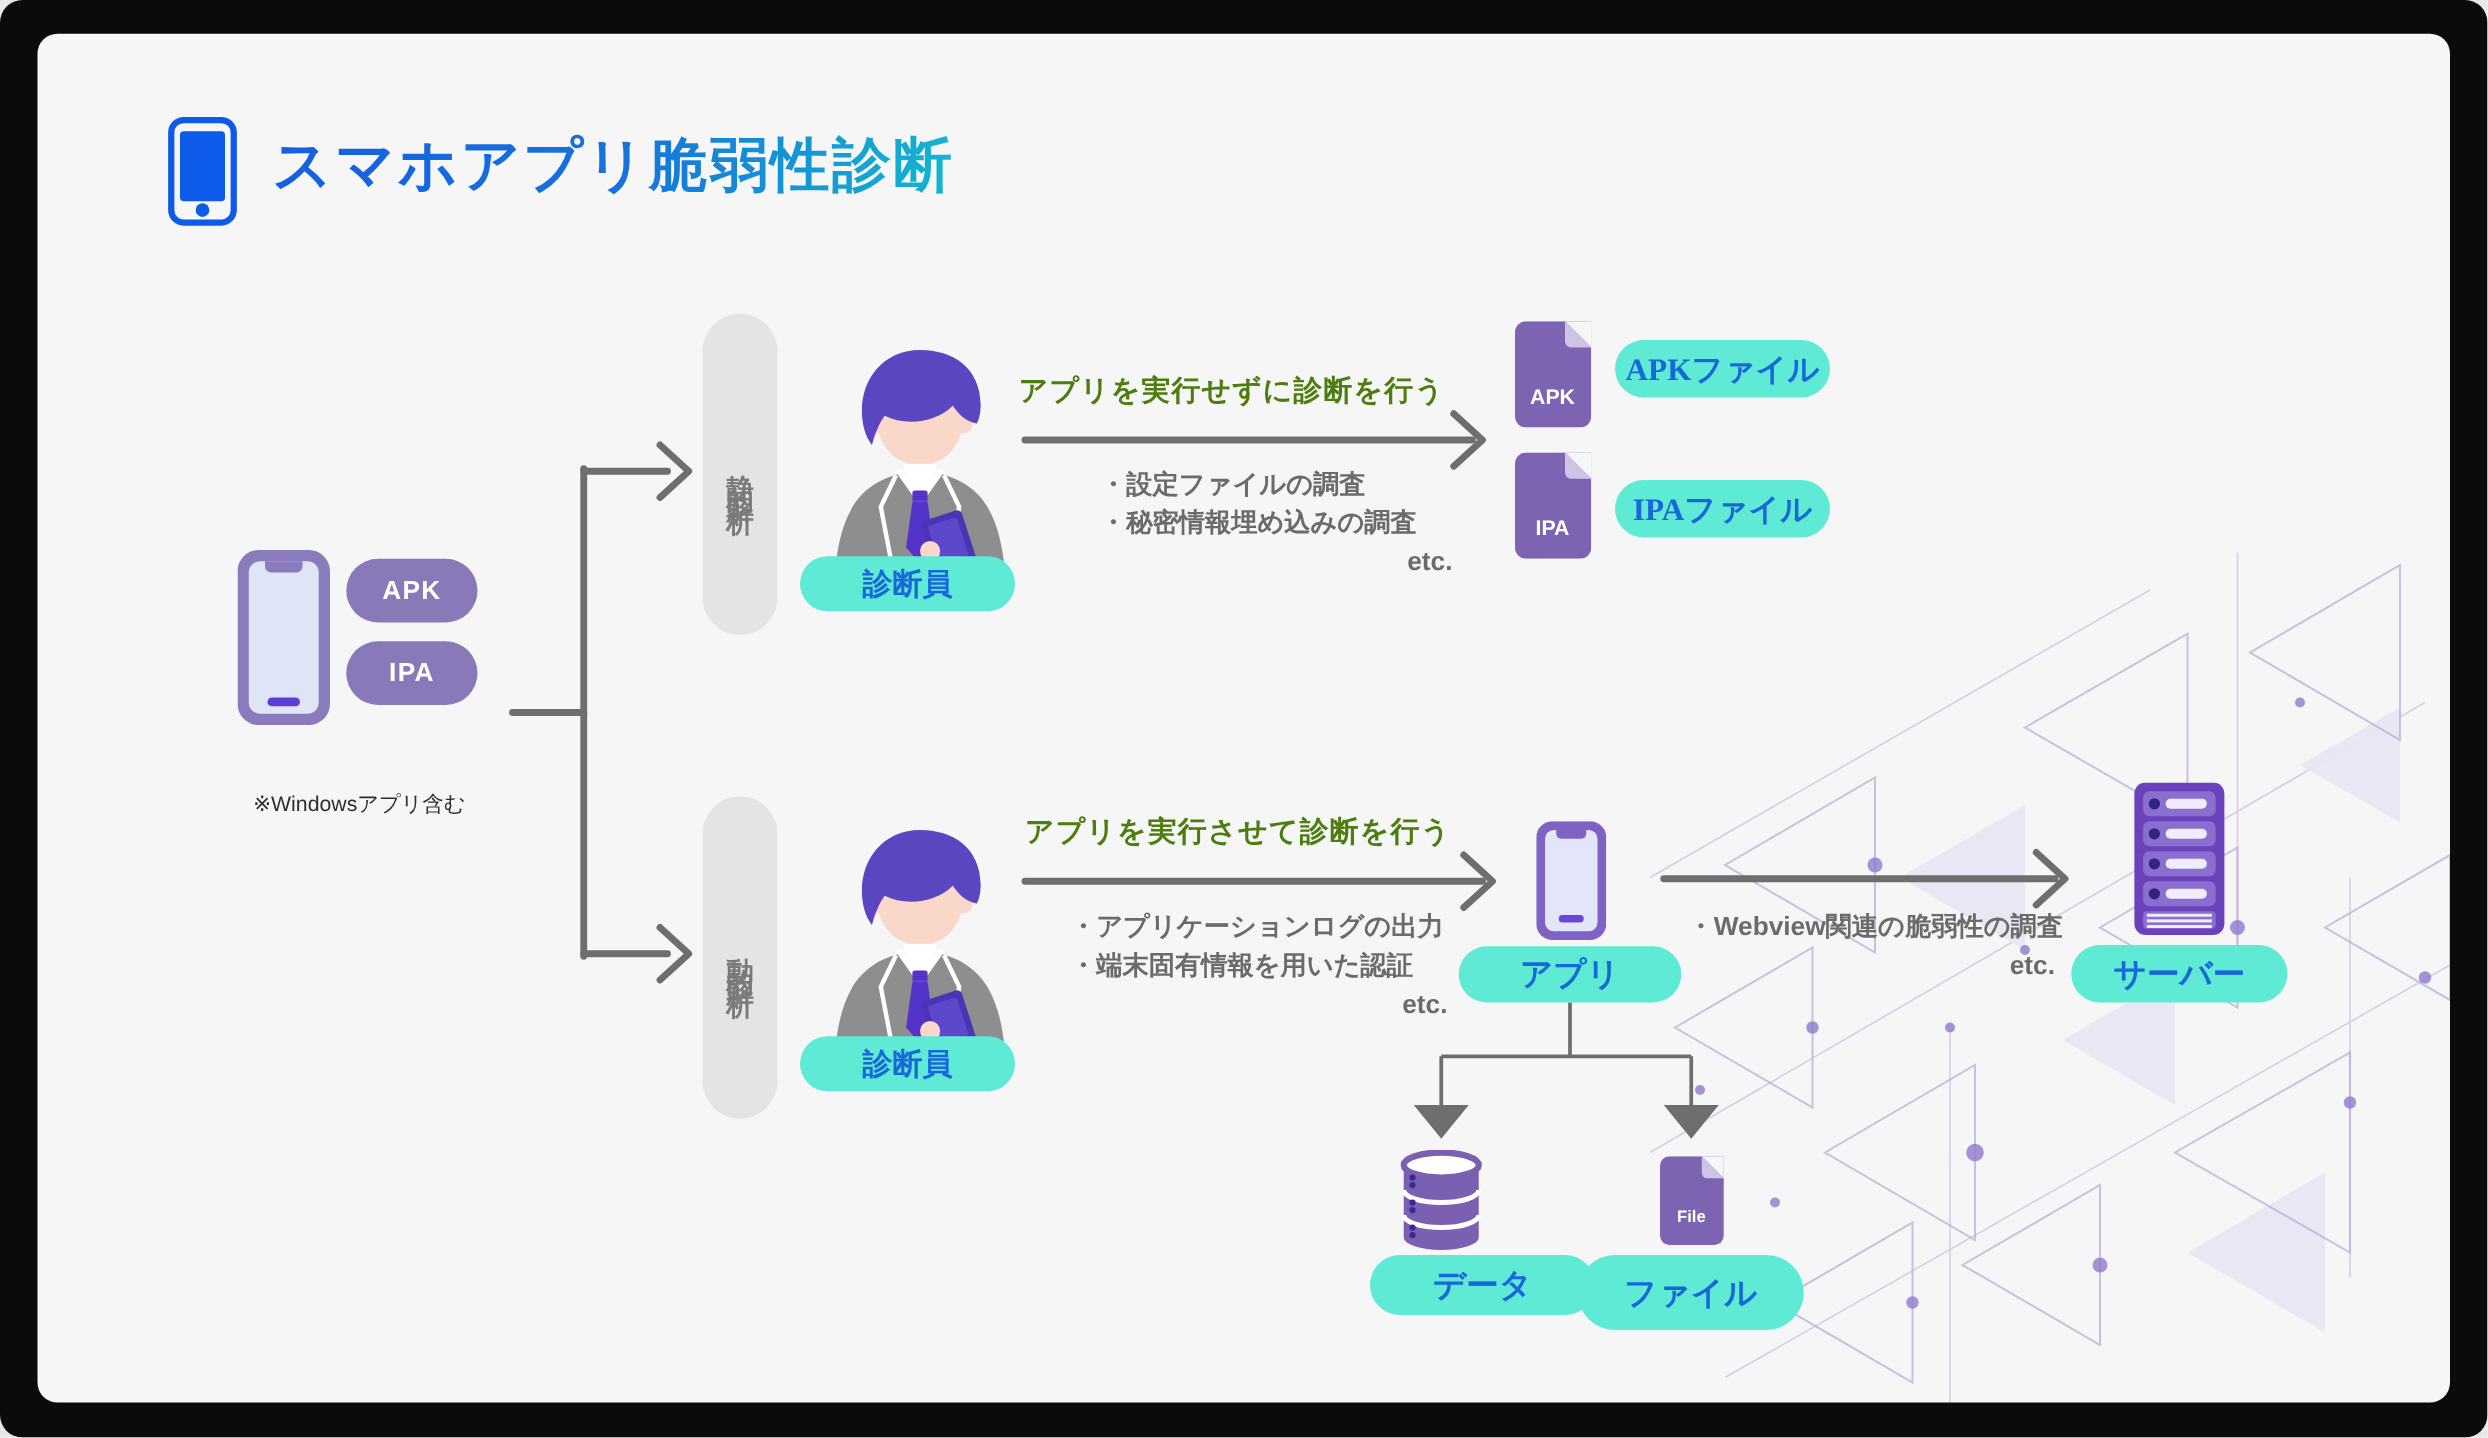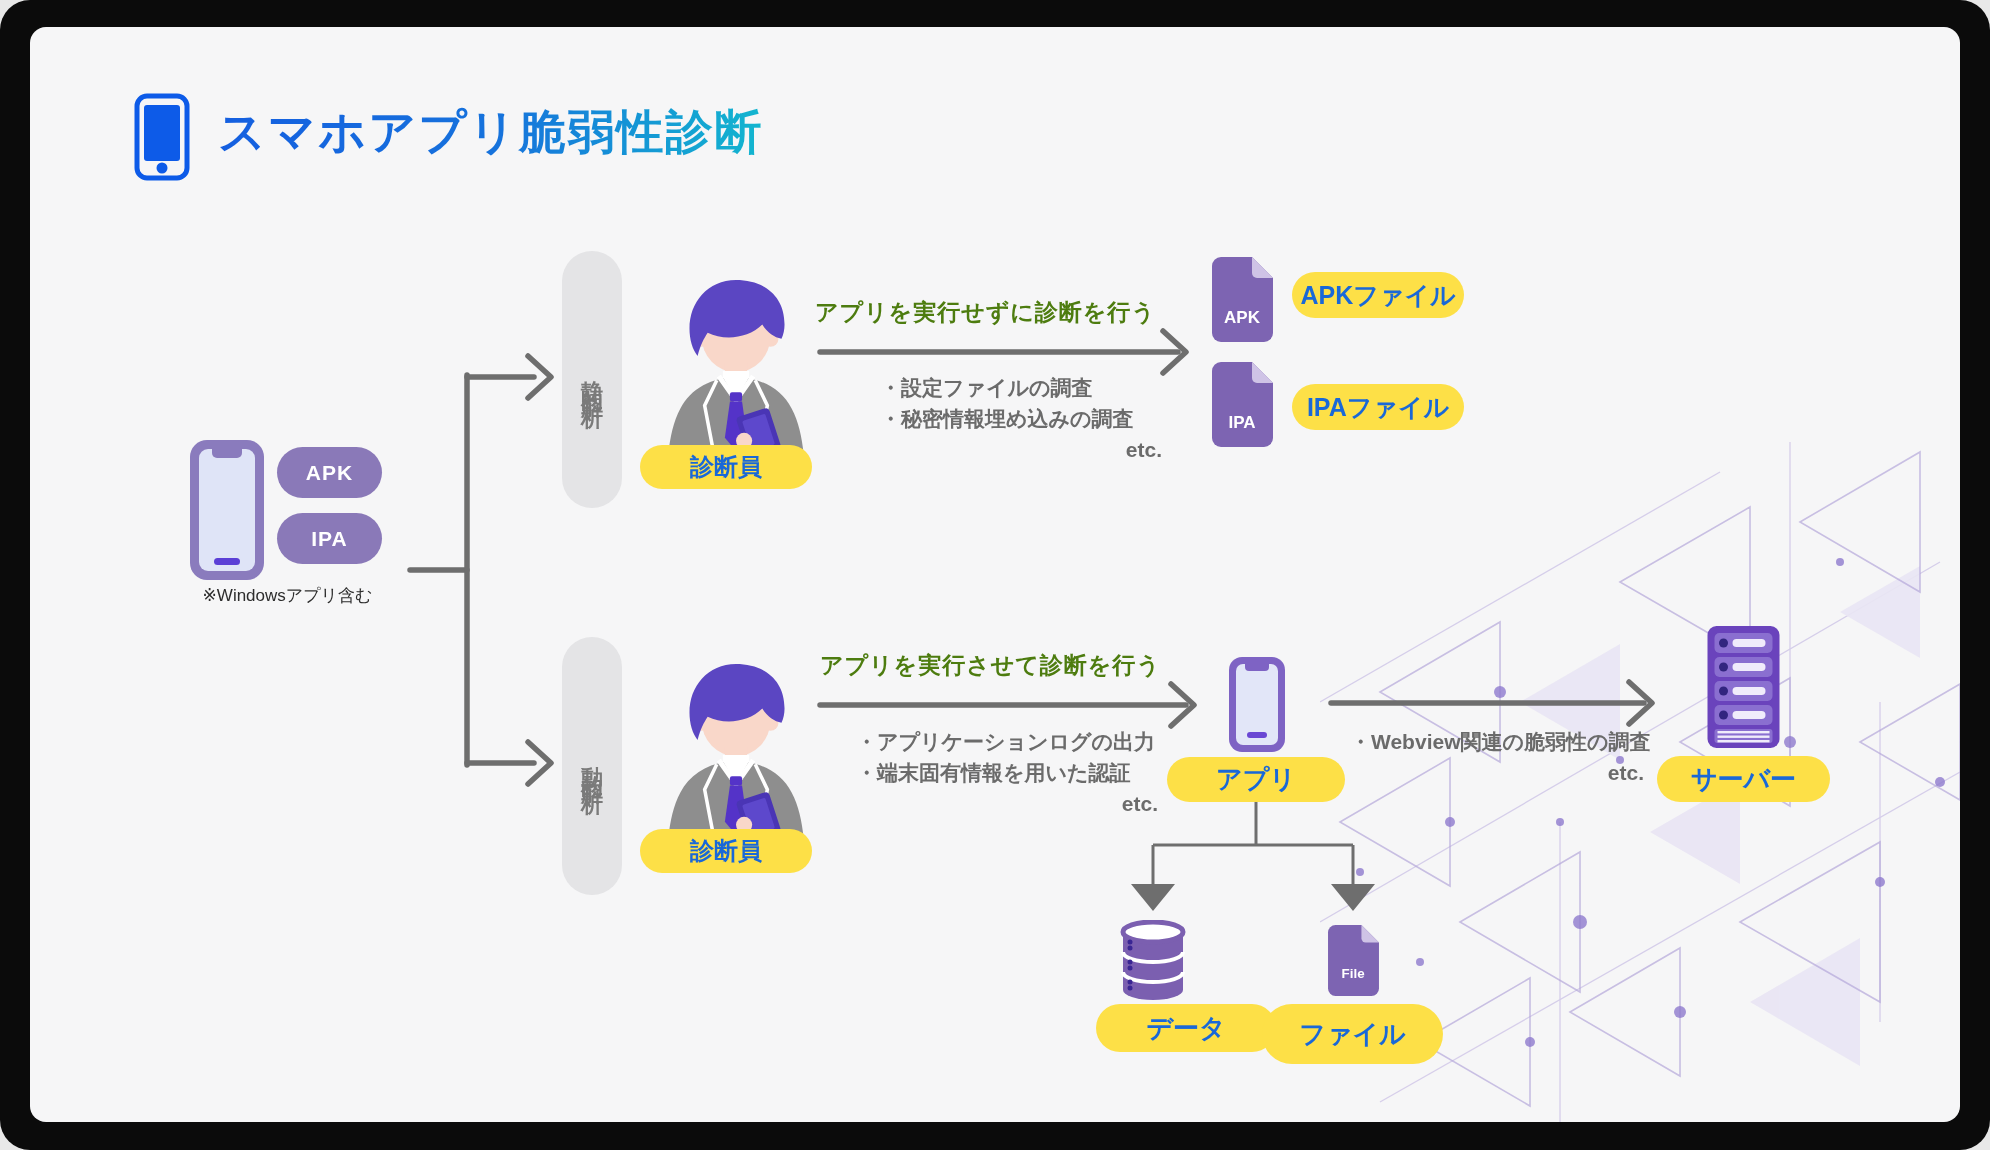--- a/index.html
+++ b/index.html
@@ -1,37 +1,37 @@
 <!DOCTYPE html>
 <html><head>
 <meta charset="utf-8">
 <style>
   html,body{margin:0;padding:0;}
   body{
     width:1990px;height:1150px;position:relative;background:#e8e8e8;
     font-family:"Liberation Sans","DejaVu Sans",sans-serif;overflow:hidden;
   }
-  .frame{position:absolute;inset:0;background:#0b0b0b;border-radius:30px;}
+  .frame{position:absolute;inset:0;background:#0b0b0b;border-radius:18px;}
   .stage{
     position:absolute;left:30px;top:27px;right:30px;bottom:28px;
     background:#f6f6f7;border-radius:16px;overflow:hidden;
   }
   .abs{position:absolute;}
   
   .page-title{
     position:absolute;left:188px;top:72px;height:66px;line-height:66px;
     font-size:47px;font-weight:800;letter-spacing:2px;
     background:linear-gradient(90deg,#155fe0 0%,#1673dc 52%,#13b6cf 100%);
     -webkit-background-clip:text;background-clip:text;color:transparent;
   }
   
   .pill{
-    position:absolute;background:#fde047;border-radius:999px;
-    display:flex;align-items:center;justify-content:center;
-    color:#1968d8;font-weight:700;
+    position:absolute;background:#5eead4;border-radius:999px;
+    display:flex;align-items:center;justify-content:center;
+    color:#1968d8;font-weight:700;font-family:Liberation Serif, serif;
   }
   
   .pbadge{
     position:absolute;background:#8a79b8;border-radius:26px;
     display:flex;align-items:center;justify-content:center;
     color:#ffffff;font-weight:700;font-size:21px;letter-spacing:1px;
   }
   .env-btn{
     position:absolute;background:#1453eb;border-radius:999px;
     display:flex;align-items:center;justify-content:center;
@@ -47,21 +47,21 @@
   }
   .heading{
     position:absolute;color:#4d7c0f;font-weight:600;font-size:23px;
     text-align:left;letter-spacing:1px;
   }
   .bullets{
     position:absolute;color:#6b6b6b;font-weight:600;font-size:21px;line-height:31px;
   }
   .bullets .etc{text-align:right;padding-right:8px;}
   .note{
-    position:absolute;color:#2d2d2d;font-size:17px;text-align:center;font-weight:500;
+    position:absolute;color:#2d2d2d;font-size:17px;text-align:center;font-weight:500;margin-top:48px;
   }
   svg{display:block;}
   .bg-pattern{position:absolute;right:0;bottom:0;pointer-events:none;}
   .connectors{position:absolute;left:0;top:0;pointer-events:none;}
 </style>
 </head>
 <body>
 
 <div class="frame">
   <div class="stage">

